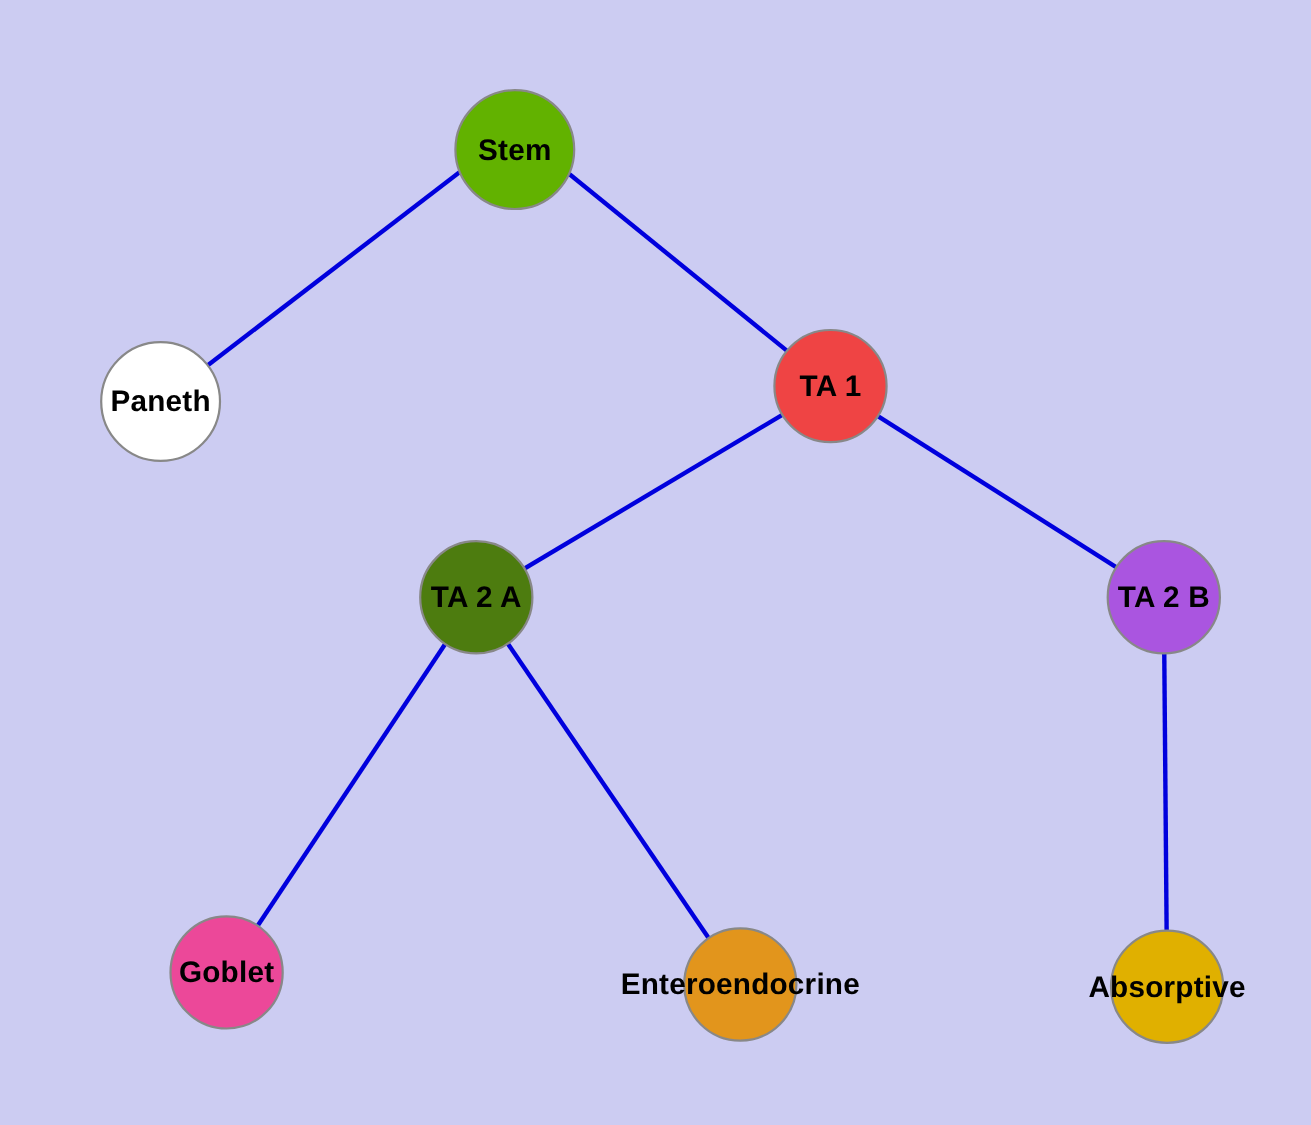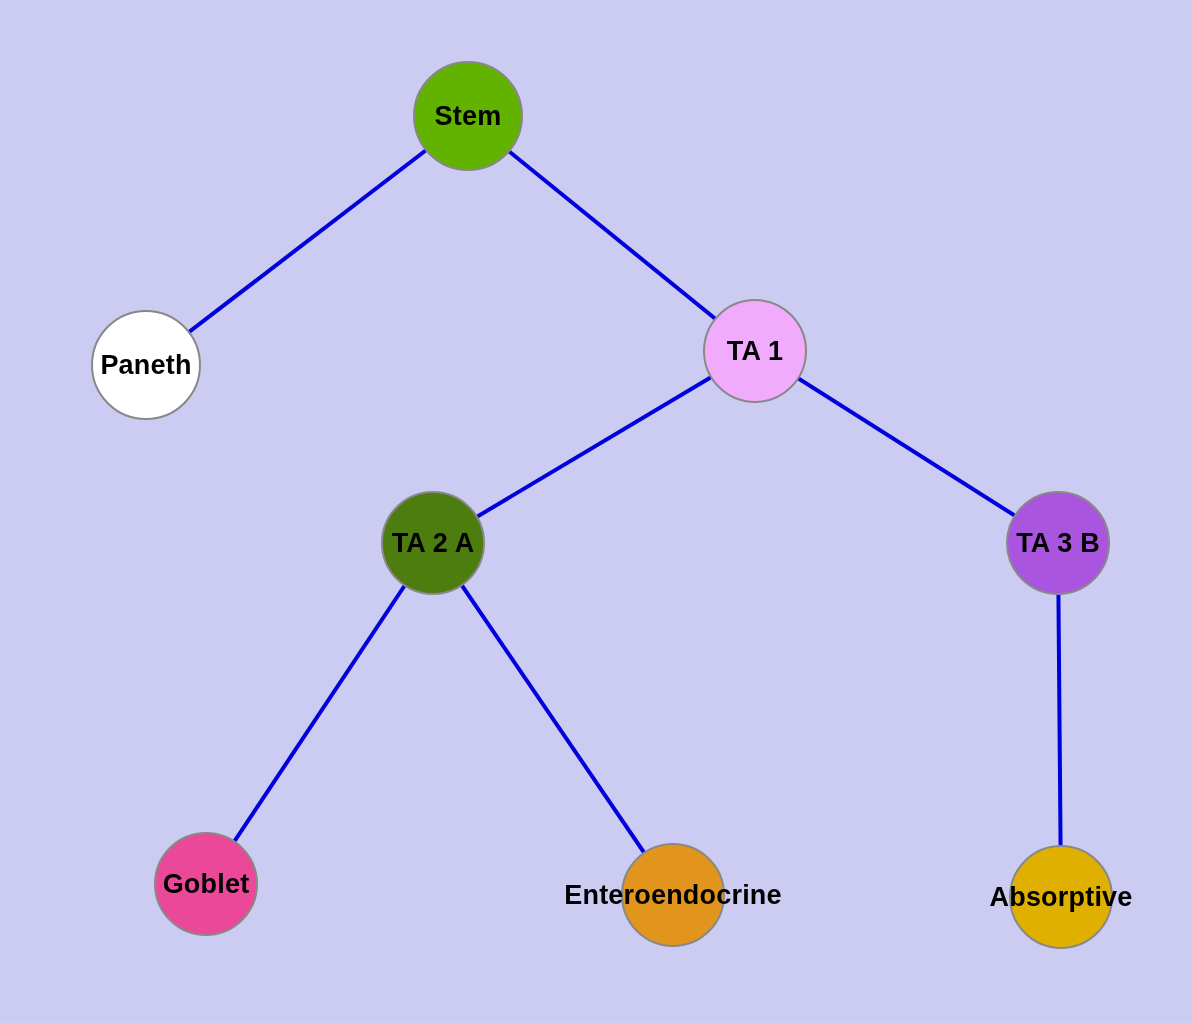--- a/index.html
+++ b/index.html
@@ -55,34 +55,34 @@
   <svg id="edge-layer" width="1192" height="1023">
       <line x1="468" y1="118" x2="146" y2="365" stroke="#0000dd" stroke-width="4"></line>
       <line x1="468" y1="118" x2="755" y2="351" stroke="#0000dd" stroke-width="4"></line>
       <line x1="755" y1="351" x2="433" y2="543" stroke="#0000dd" stroke-width="4"></line>
       <line x1="755" y1="351" x2="1058" y2="543" stroke="#0000dd" stroke-width="4"></line>
       <line x1="433" y1="543" x2="206" y2="884" stroke="#0000dd" stroke-width="4"></line>
       <line x1="433" y1="543" x2="673" y2="895" stroke="#0000dd" stroke-width="4"></line>
       <line x1="1058" y1="543" x2="1061" y2="897" stroke="#0000dd" stroke-width="4"></line>
     </svg>
   <div id="node-layer">
-      <div class="node" style="left: 413px; top: 61px; width: 110px; height: 110px; background: rgb(98, 178, 0); border: 2px solid rgb(136, 136, 136);">
+      <div class="node" style="left: 413px; top: 81px; width: 110px; height: 110px; background: rgb(98, 178, 0); border: 2px solid rgb(136, 136, 136);">
         <span class="node-label">Stem</span>
       </div>
       <div class="node" style="left: 91px; top: 310px; width: 110px; height: 110px; background: #ffffff; border: 2px solid rgb(136, 136, 136);">
         <span class="node-label">Paneth</span>
       </div>
-      <div class="node" style="left: 703px; top: 299px; width: 104px; height: 104px; background: #f0abfc; border: 2px solid rgb(136, 136, 136); text-align: center;">
+      <div class="node" style="left: 703px; top: 299px; width: 104px; height: 104px; background: #ef4444; border: 2px solid rgb(136, 136, 136); text-align: center;">
         <span class="node-label">TA 1</span>
       </div>
       <div class="node" style="left: 381px; top: 491px; width: 104px; height: 104px; background: #4d7c0f; border: 2px solid rgb(136, 136, 136);">
         <span class="node-label">TA 2 A</span>
       </div>
       <div class="node" style="left: 1006px; top: 491px; width: 104px; height: 104px; background: rgb(170, 85, 224); border: 2px solid rgb(136, 136, 136);">
-        <span class="node-label">TA 3 B</span>
+        <span class="node-label">TA 2 B</span>
       </div>
       <div class="node" style="left: 154px; top: 832px; width: 104px; height: 104px; background: #ec4899; border: 2px solid rgb(136, 136, 136);">
         <span class="node-label">Goblet</span>
       </div>
       <div class="node" style="left: 621px; top: 843px; width: 104px; height: 104px; background: rgb(226, 149, 28); border: 2px solid rgb(136, 136, 136);">
         <span class="node-label">Enteroendocrine</span>
       </div>
       <div class="node" style="left: 1009px; top: 845px; width: 104px; height: 104px; background: rgb(224, 176, 0); border: 2px solid rgb(136, 136, 136);">
         <span class="node-label">Absorptive</span>
       </div>

